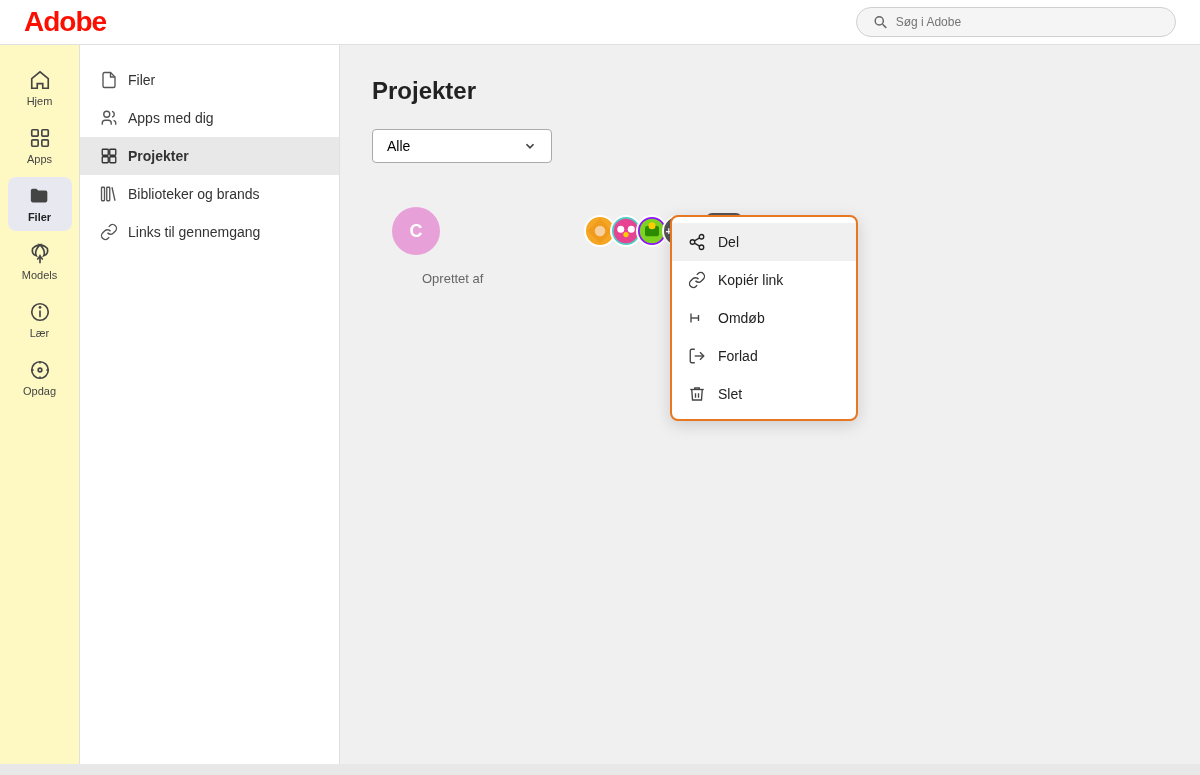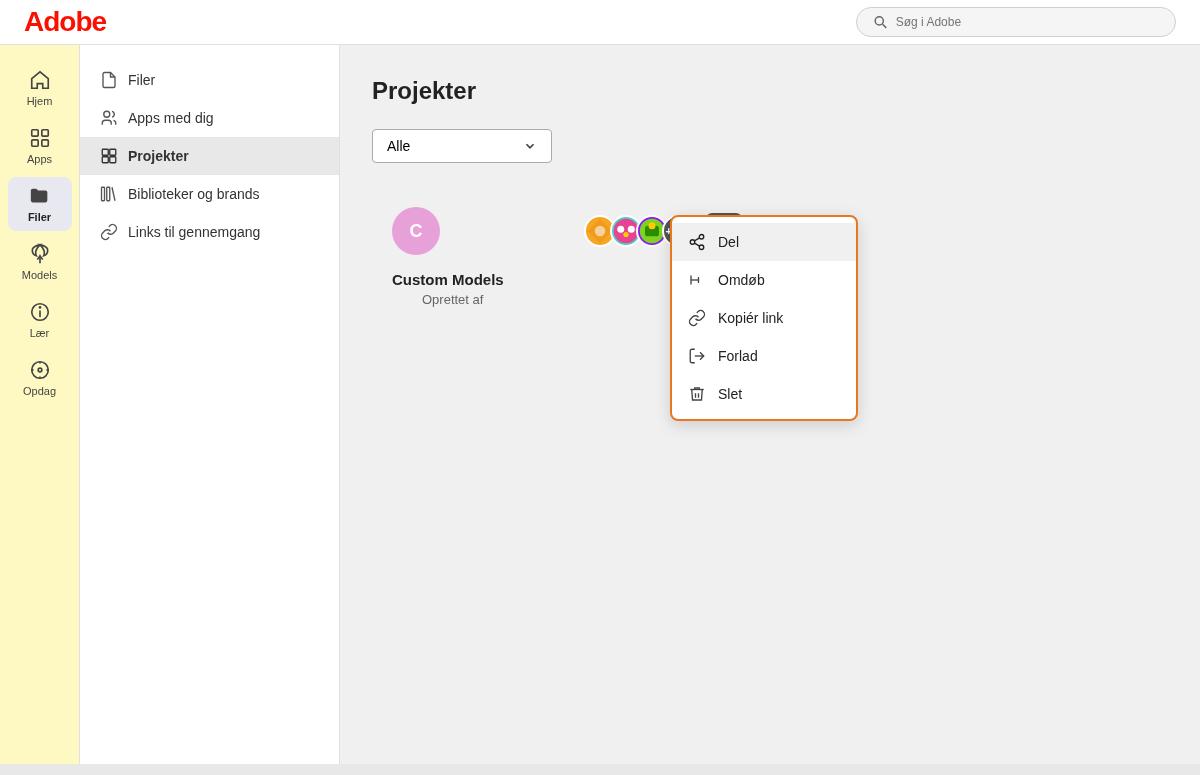--- a/index.html
+++ b/index.html
@@ -422,52 +422,51 @@
 
               <div class="avatar-circle avatar-count">
                 <span>+136</span>
               </div>
             </div>
             <button class="card-menu-btn">
               <span class="three-dots">•••</span>
             </button>
           </div>
         </div>
-        <div class="card-title">Custom Models</div>
         <div class="card-sub">Oprettet af</div>
       </div>
 
       <div class="context-menu">
 
         <div class="context-menu-item highlighted">
           <svg class="ctx-icon" viewBox="0 0 24 24" fill="none" stroke="#222" stroke-width="1.8">
             <circle cx="18" cy="5" r="3"></circle>
             <circle cx="6" cy="12" r="3"></circle>
             <circle cx="18" cy="19" r="3"></circle>
             <line x1="8.59" y1="13.51" x2="15.42" y2="17.49"></line>
             <line x1="15.41" y1="6.51" x2="8.59" y2="10.49"></line>
           </svg>
           <span>Del</span>
         </div>
 
         <div class="context-menu-item">
           <svg class="ctx-icon" viewBox="0 0 24 24" fill="none" stroke="#444" stroke-width="1.8">
+            <path d="M10 13a5 5 0 007.54.54l3-3a5 5 0 00-7.07-7.07l-1.72 1.71"></path>
+            <path d="M14 11a5 5 0 00-7.54-.54l-3 3a5 5 0 007.07 7.07l1.71-1.71"></path>
+          </svg>
+          <span>Kopiér link</span>
+        </div>
+
+        <div class="context-menu-item">
+          <svg class="ctx-icon" viewBox="0 0 24 24" fill="none" stroke="#444" stroke-width="1.8">
             <line x1="4" y1="6" x2="4" y2="18"></line>
             <line x1="4" y1="12" x2="14" y2="12"></line>
             <path d="M14 8v8"></path>
           </svg>
           <span>Omdøb</span>
-        </div>
-
-        <div class="context-menu-item">
-          <svg class="ctx-icon" viewBox="0 0 24 24" fill="none" stroke="#444" stroke-width="1.8">
-            <path d="M10 13a5 5 0 007.54.54l3-3a5 5 0 00-7.07-7.07l-1.72 1.71"></path>
-            <path d="M14 11a5 5 0 00-7.54-.54l-3 3a5 5 0 007.07 7.07l1.71-1.71"></path>
-          </svg>
-          <span>Kopiér link</span>
         </div>
 
         <div class="context-menu-item">
           <svg class="ctx-icon" viewBox="0 0 24 24" fill="none" stroke="#444" stroke-width="1.8">
             <path d="M9 21H5a2 2 0 01-2-2V5a2 2 0 012-2h4"></path>
             <polyline points="16 17 21 12 16 7"></polyline>
             <line x1="21" y1="12" x2="9" y2="12"></line>
           </svg>
           <span>Forlad</span>
         </div>

